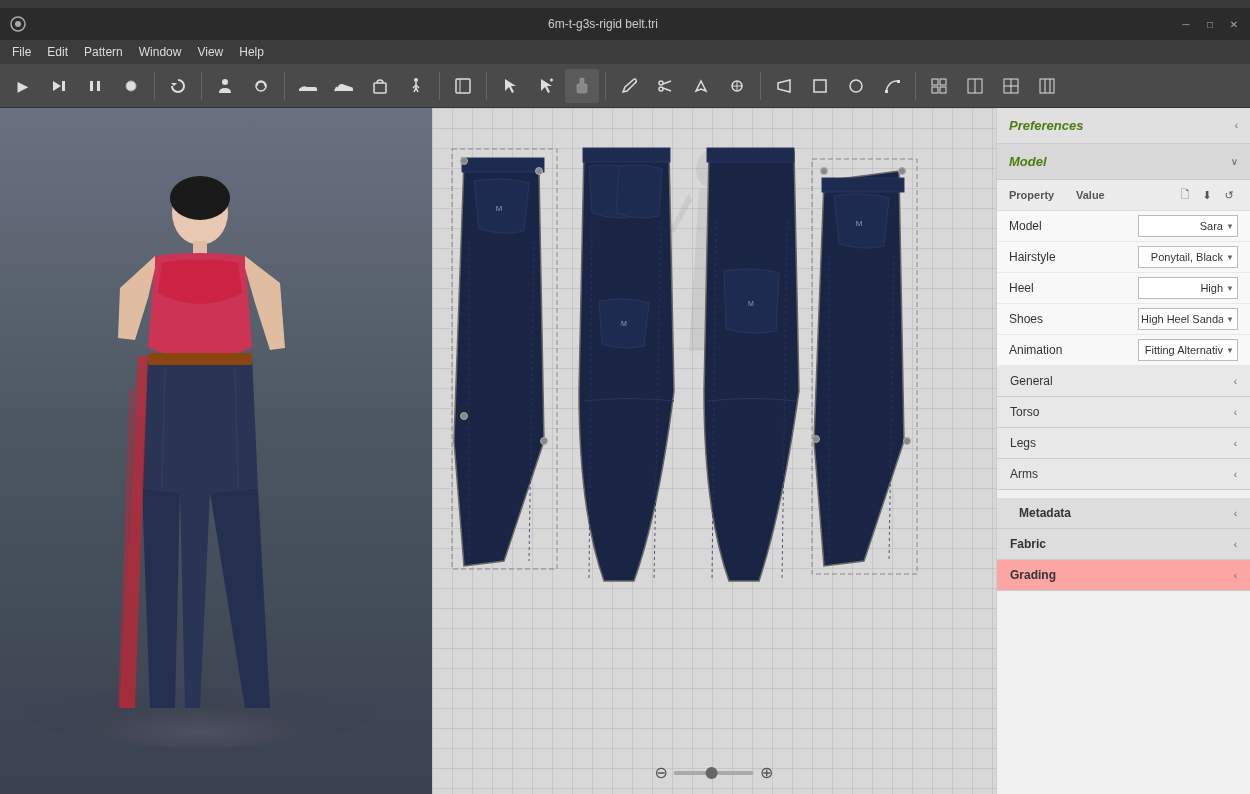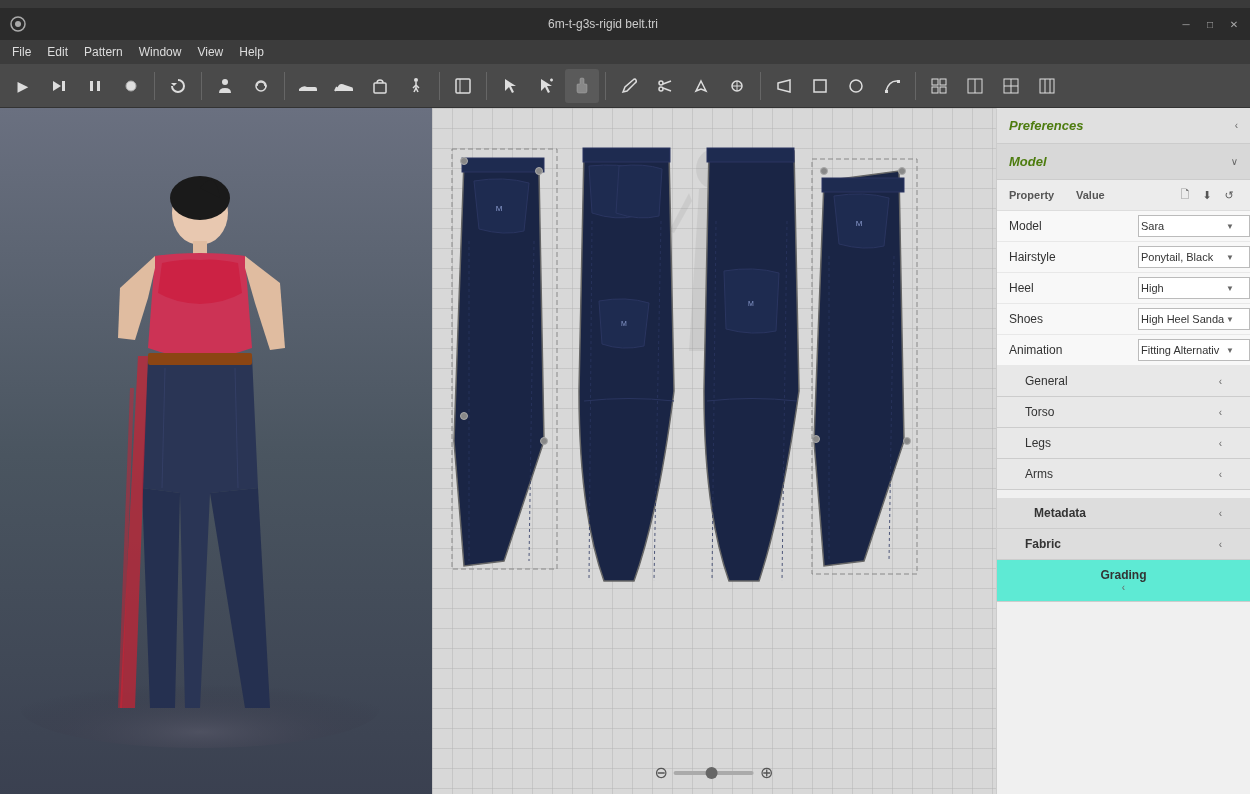--- a/index.html
+++ b/index.html
@@ -175,53 +175,54 @@
     .prop-col-value { width: 100px; font-size: 11px; color: #555; font-weight: 600; }
     .prop-col-icons { display: flex; gap: 4px; }
     .prop-row {
       display: flex;
       align-items: center;
       padding: 4px 12px;
       border-bottom: 1px solid #e8e8e8;
     }
     .prop-label { flex: 1; font-size: 12px; color: #333; }
     .prop-select {
-      width: 112px;
+      width: 100px;
       height: 22px;
       font-size: 11px;
       border: 1px solid #bbb;
       background: white;
       padding: 0 2px;
       cursor: pointer;
       color: #333;
       appearance: none;
       -webkit-appearance: none;
       padding-right: 14px;
       position: relative;
+      text-align: right;
     }
     .select-wrapper {
       position: relative;
       width: 100px;
     }
     .select-wrapper::after {
       content: '▼';
       position: absolute;
       right: 4px;
       top: 50%;
       transform: translateY(-50%);
       font-size: 8px;
       color: #666;
       pointer-events: none;
     }
 
     .collapse-section {
       display: flex;
       align-items: center;
       justify-content: space-between;
-      padding: 8px 28px;
+      padding: 8px 13px;
       background: #e8e8e8;
       border-bottom: 1px solid #ccc;
       cursor: pointer;
     }
     .collapse-title { font-size: 12px; color: #333; }
 
     .icon-btn {
       width: 18px;
       height: 18px;
       display: flex;
@@ -668,19 +669,19 @@
     <div class="collapse-section" style="margin-top:8px; background:#ddd;">
       <span class="collapse-title" style="font-weight:600;margin-left:9px;">Metadata</span>
       <span class="chevron">‹</span>
     </div>
 
     <div class="collapse-section" style="background:#ddd;">
       <span class="collapse-title" style="font-weight:600;">Fabric</span>
       <span class="chevron">‹</span>
     </div>
 
-    <div class="collapse-section" style="background:#5eead4;flex-direction:column;">
+    <div class="collapse-section" style="background:#fca5a5;">
       <span class="collapse-title" style="font-weight:600;">Grading</span>
       <span class="chevron">‹</span>
     </div>
 
   </div>
 </div>
 
 </body></html>

